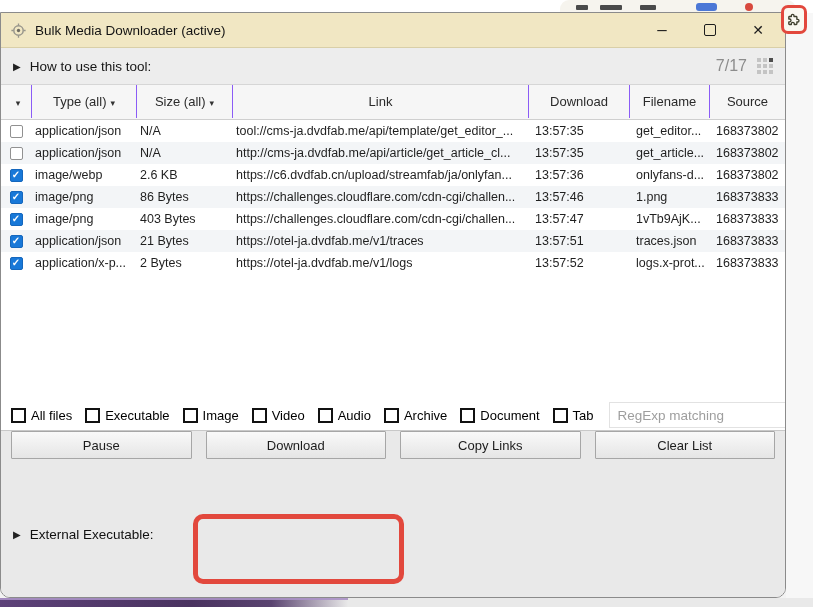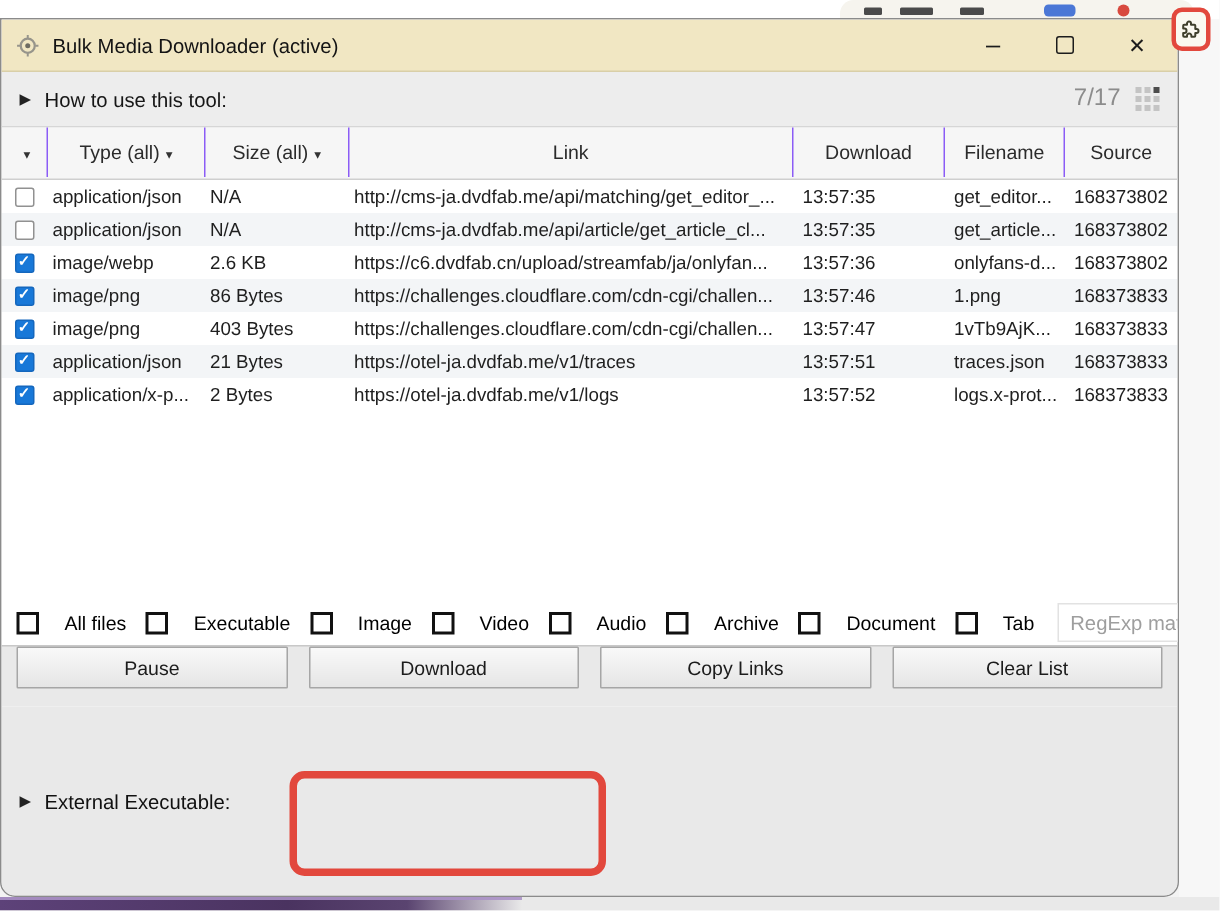--- a/index.html
+++ b/index.html
@@ -61,21 +61,21 @@
   .cbcell{display:flex;justify-content:center;align-items:center;}
   .rcb{width:13px;height:13px;box-sizing:border-box;border:1px solid #919191;border-radius:2px;background:#fff;
        display:flex;align-items:center;justify-content:center;}
   .rcb[data-checked="true"]{background:#1878d8;border-color:#1567bd;}
   .rcb[data-checked="true"]::after{content:"✓";color:#fff;font-size:10px;font-weight:bold;line-height:1;}
 
   .spacer{flex:1;background:#fff;}
 
   
   .filterbar{flex:none;height:30px;display:flex;align-items:center;padding:0 10px;font-size:13px;color:#000;background:#fff;}
-  .fitem{display:flex;align-items:center;gap:17px;margin-right:13px;white-space:nowrap;}
+  .fitem{display:flex;align-items:center;gap:5px;margin-right:13px;white-space:nowrap;}
   .fcb{width:11px;height:11px;box-sizing:content-box;border:2px solid #111;background:#fff;flex:none;}
   .regexp{margin-left:2px;width:176px;height:24px;border:1px solid #e2e2e2;background:#fff;
           font-family:"Liberation Sans",sans-serif;font-size:13.5px;padding:0 8px;color:#333;outline:none;}
   .regexp::placeholder{color:#9e9e9e;}
 
   
   .actionbar{flex:none;height:40px;background:#e9e9e9;border-top:1px solid #c8c8c8;
              display:flex;gap:14px;padding:0 10px;}
   .act{flex:1;height:28px;background:linear-gradient(#f9f9f9,#e5e5e5);border:1px solid #a6a6a6;
        font-family:"Liberation Sans",sans-serif;font-size:13px;color:#1c1c1c;border-radius:1px;}
@@ -159,21 +159,21 @@
     <div class="th">Source</div>
   </div>
 
   <div class="tbody">
     <div class="trow gridcols">
       <div class="cbcell">
           <span class="rcb" data-checked="false"></span>
         </div>
       <div class="cell">application/json</div>
       <div class="cell">N/A</div>
-      <div class="cell">http://cms-ja.dvdfab.me/api/matching/get_editor_...</div>
+      <div class="cell">tool://cms-ja.dvdfab.me/api/template/get_editor_...</div>
       <div class="cell ts">13:57:35</div>
       <div class="cell fn">get_editor...</div>
       <div class="cell src">168373802</div>
     </div>
     <div class="trow gridcols">
       <div class="cbcell">
           <span class="rcb" data-checked="false"></span>
         </div>
       <div class="cell">application/json</div>
       <div class="cell">N/A</div>

